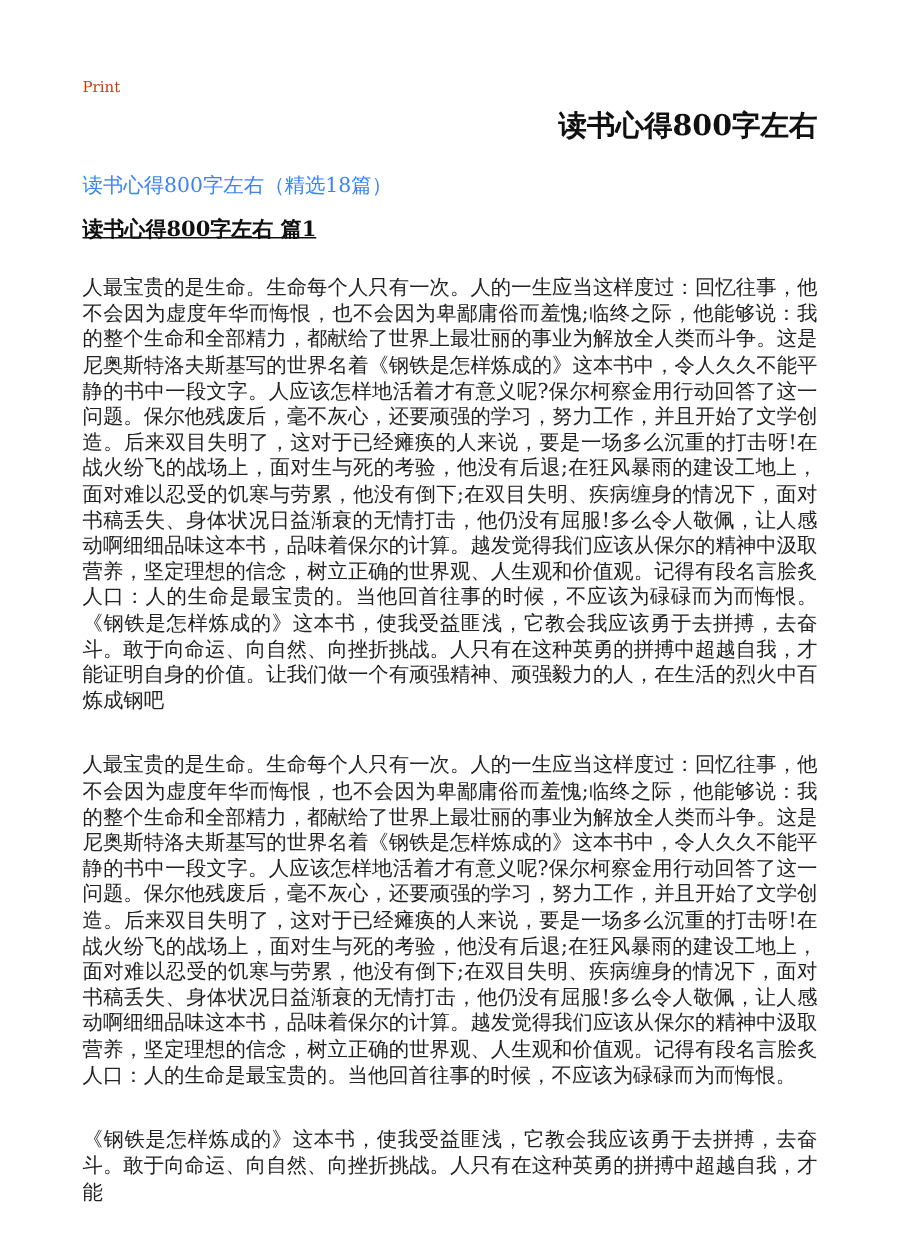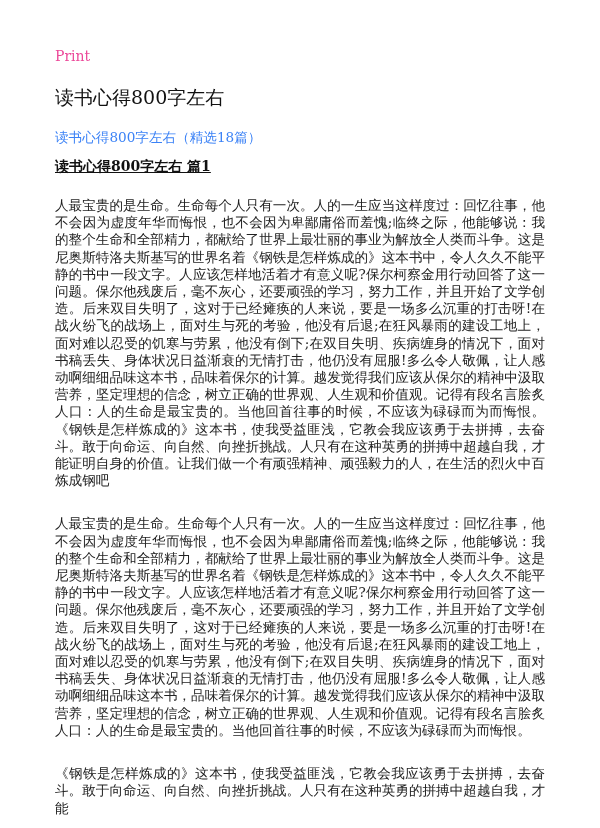--- a/index.html
+++ b/index.html
@@ -11,32 +11,32 @@
     font-family: "DejaVu Serif", "Liberation Serif", serif;
     color: #222222;
   }
   .doc {
     width: 600px;
     height: 828px;
     padding: 46px 55px 0 55px;
     background: #ffffff;
   }
   .print {
-    font-size: 14px;
+    font-size: 10px;
     line-height: 16px;
-    color: #ec4899;
+    color: #c2410c;
     display: inline-block;
     cursor: pointer;
   }
   .title {
-    margin-top: 21px;
-    text-align: left;
+    margin-top: 6px;
+    text-align: right;
     font-size: 19px;
     line-height: 22px;
-    font-weight: normal;
+    font-weight: bold;
     color: #111111;
   }
   .subtitle {
     margin-top: 21px;
     font-size: 13.6px;
     line-height: 16px;
     color: #3b82f6;
   }
   .heading {
     margin-top: 13px;

